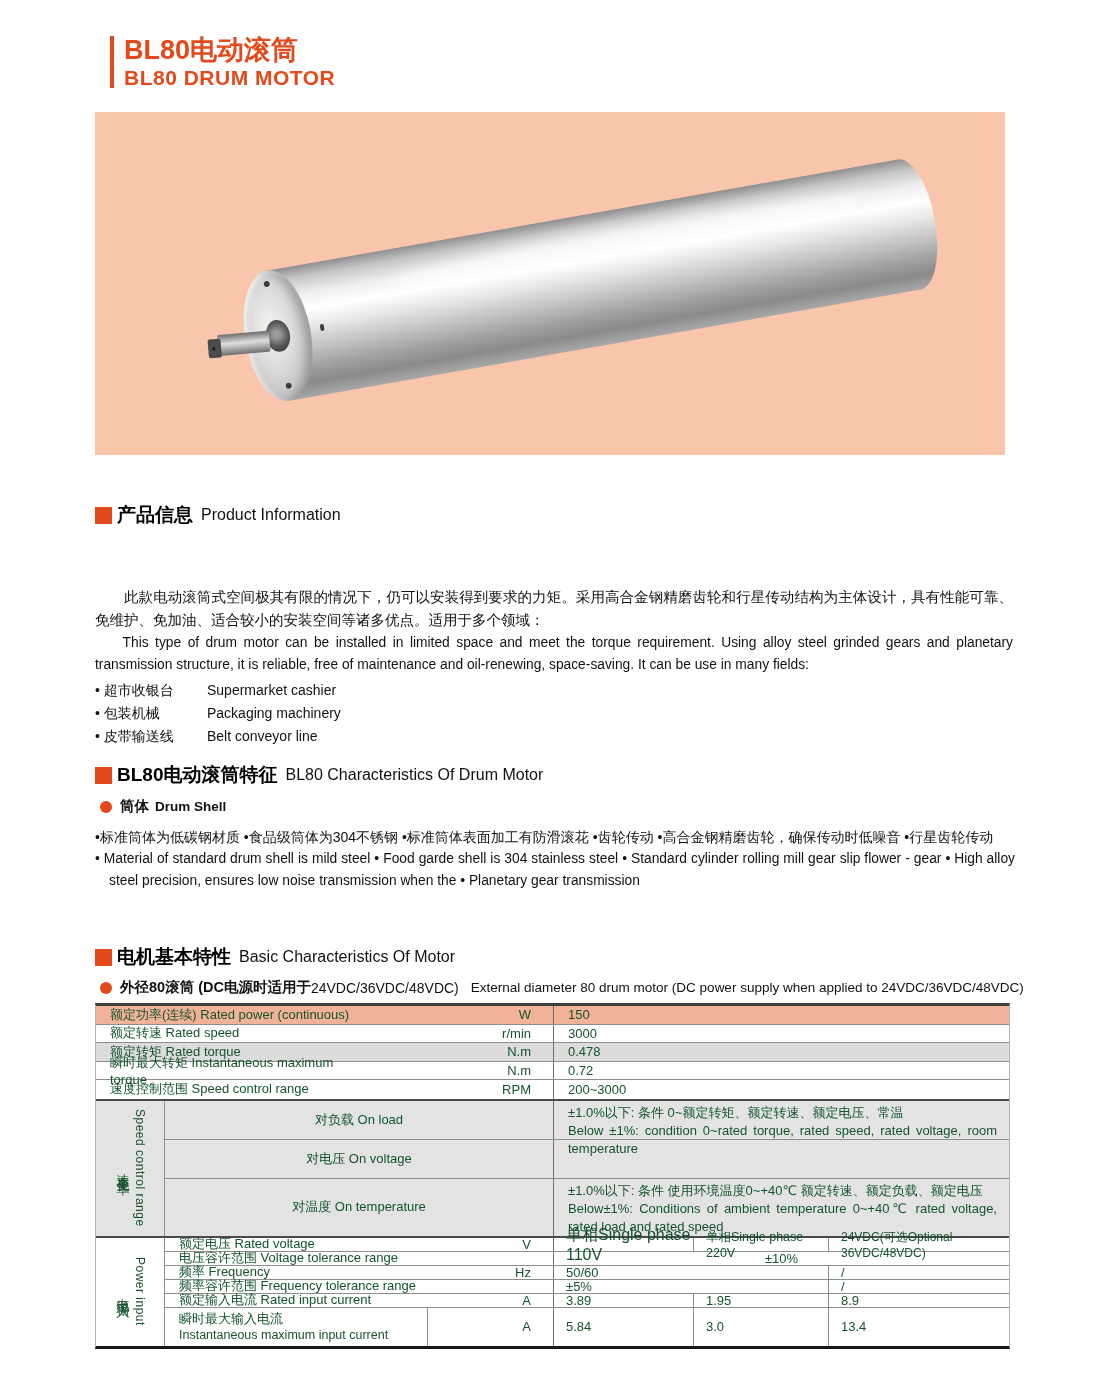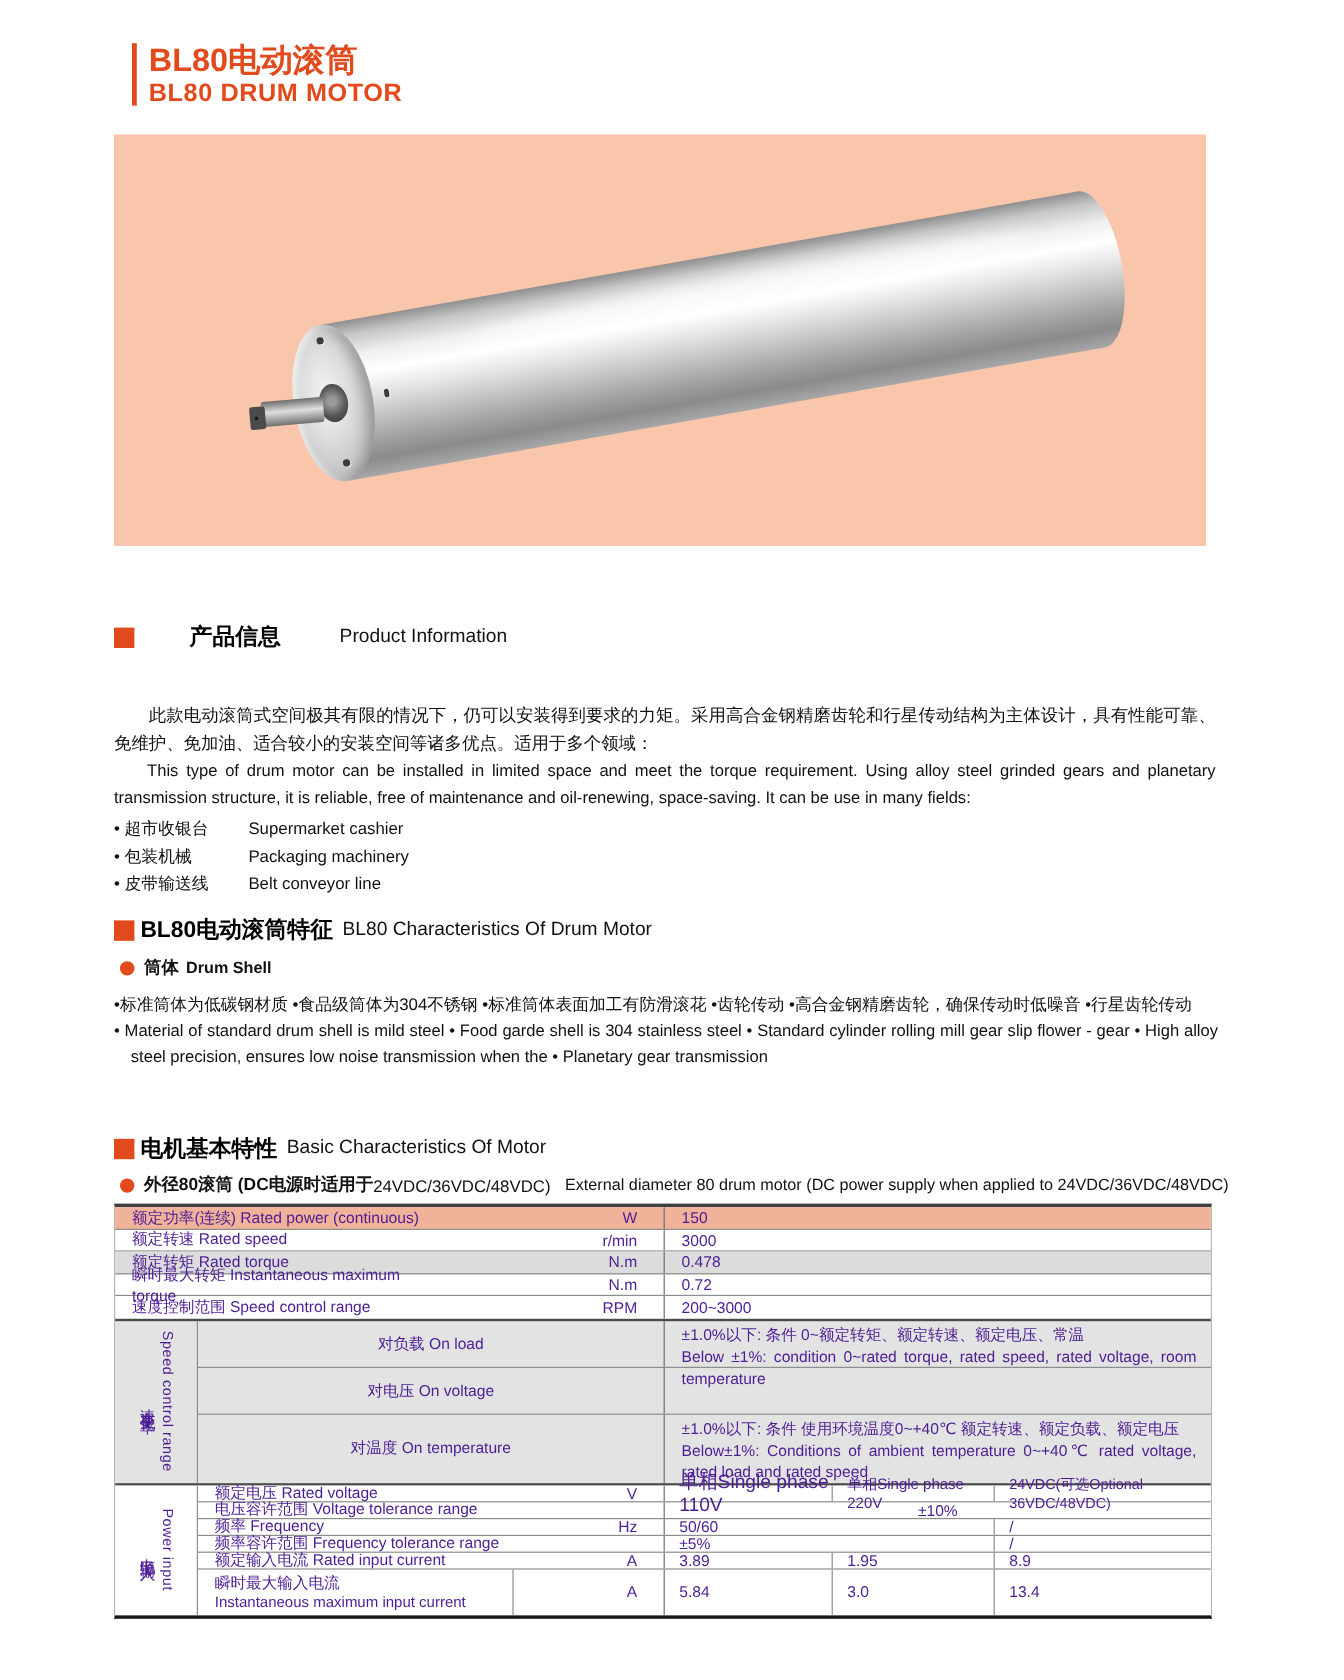--- a/index.html
+++ b/index.html
@@ -64,21 +64,21 @@
 
   
   .char-lines { position:absolute; left:95px; top:826px; width:920px; }
   .char-cn { font-size:14px; line-height:22px; }
   .char-en { font-size:13.8px; line-height:22px; padding-left:14px; text-indent:-14px; text-align:justify; }
 
   
   .spec-table { position:absolute; left:95px; top:1003px; width:915px;
     border-top:3px solid #3f3f3f; border-bottom:3px solid #181818;
     border-left:1px solid #b5b5b5; border-right:1px solid #b5b5b5;
-    font-size:13px; color:#4c1d95; }
+    font-size:13px; color:#14532d; }
 
   .row-a { display:flex; align-items:center; height:18.5px; border-bottom:1px solid #8d8d8d; }
   .row-a.salmon { background:#f1b29a; }
   .row-a.gray { background:#dcdcdc; }
   .a-lab { width:277px; padding-left:14px; align-self:stretch; display:flex; align-items:center; }
   .a-unit { width:181px; text-align:right; padding-right:22px; border-right:1px solid #6f6f6f; align-self:stretch; display:flex; align-items:center; justify-content:flex-end; }
   .a-val { flex:1; padding-left:14px; }
 
   .sec-b { position:relative; padding-left:69px; background:#e3e3e3; border-bottom:2px solid #4a4a4a; }
   .vhead { position:absolute; left:0; top:0; bottom:0; width:69px; border-right:1px solid #8d8d8d;
@@ -129,21 +129,21 @@
       <div class="screw s2"></div>
     </div>
     <div class="screw s3"></div>
     <div class="drum-hub"></div>
     <div class="drum-shaft"></div>
     <div class="drum-shaft-end"></div>
     <div class="shaft-dot"></div>
   </div>
 </div>
 
-<div class="sec-head" style="top:518px;gap:41px;">
+<div class="sec-head" style="top:502px;">
   <div class="sq"></div>
   <span class="sec-cn">产品信息</span>
   <span class="sec-en">Product Information</span>
 </div>
 
 <div class="info-text">
   <p class="para-cn">此款电动滚筒式空间极其有限的情况下，仍可以安装得到要求的力矩。采用高合金钢精磨齿轮和行星传动结构为主体设计，具有性能可靠、免维护、免加油、适合较小的安装空间等诸多优点。适用于多个领域：</p>
   <p class="para-en">This type of drum motor can be installed in limited space and meet the torque requirement. Using alloy steel grinded gears and planetary transmission structure, it is reliable, free of maintenance and oil-renewing, space-saving. It can be use in many fields:</p>
   <div class="apps">
     <div class="app-row">

